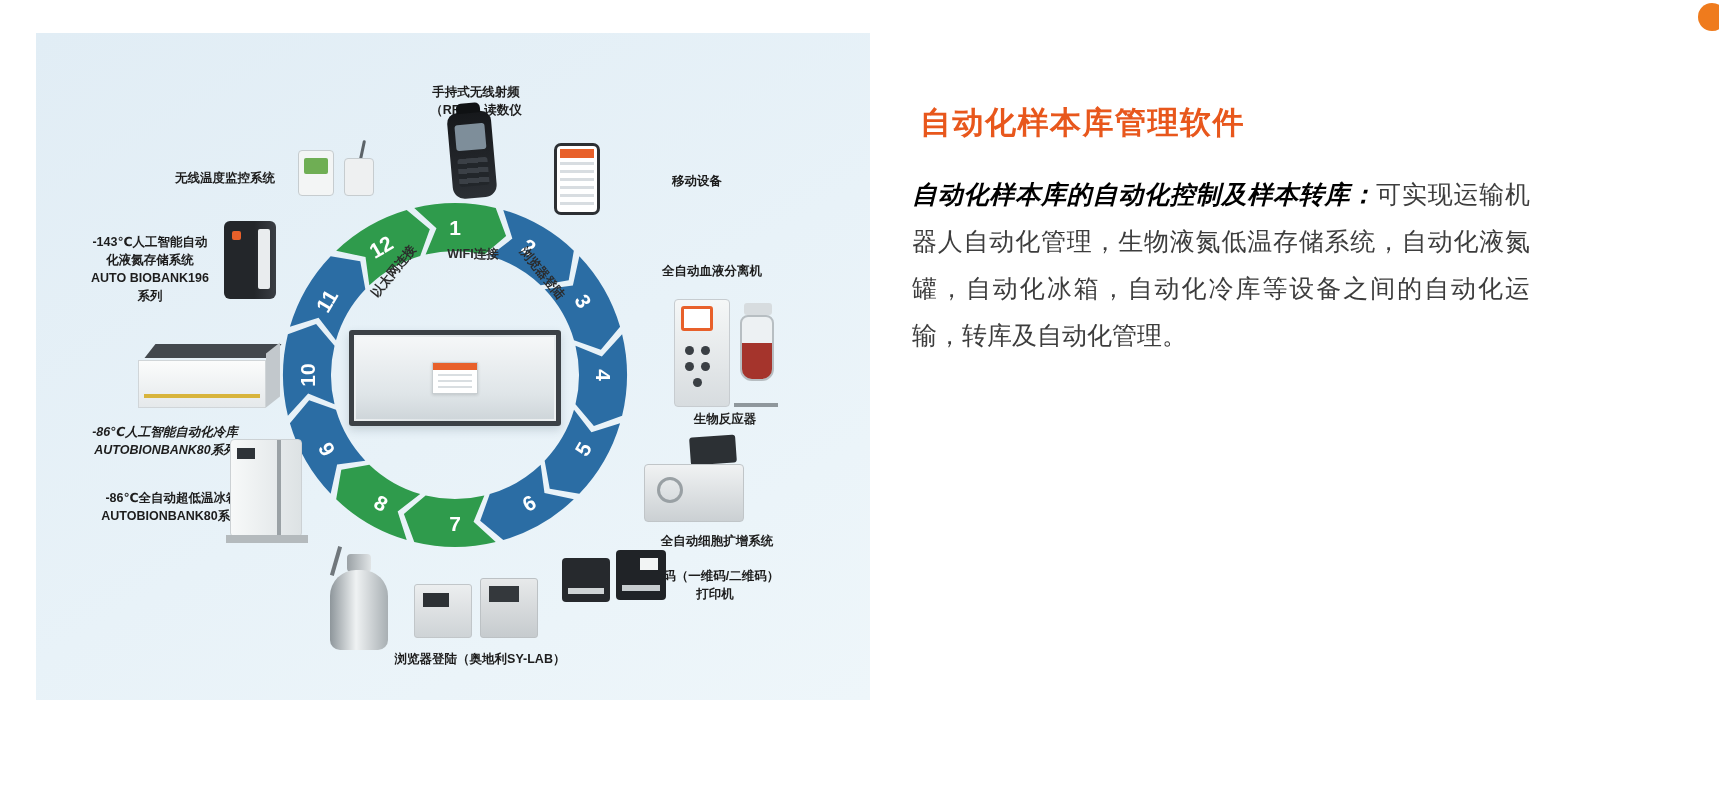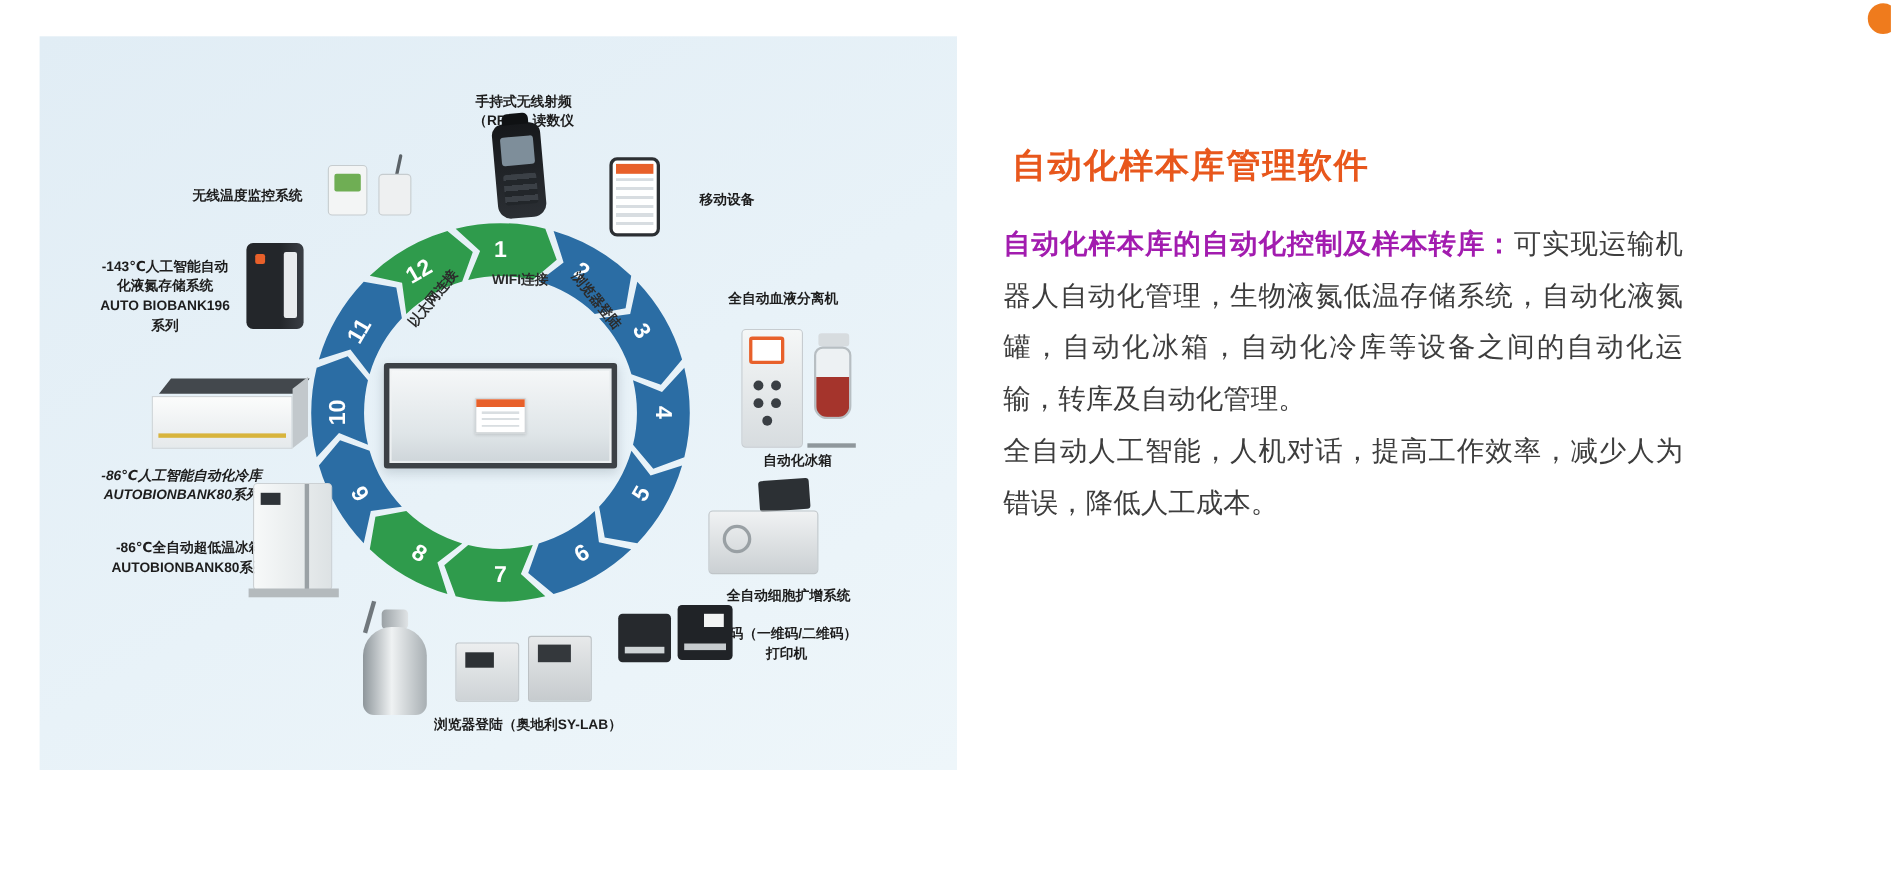--- a/index.html
+++ b/index.html
@@ -30,21 +30,21 @@
   .monitor-dialog{position:absolute;left:50%;top:50%;width:46px;height:32px;margin:-16px 0 0 -23px;
            background:#ffffff;border:1px solid #c8ced1;box-shadow:0 1px 3px rgba(0,0,0,.15);}
   .dialog-bar{height:7px;background:#e8602a;}
   .dialog-lines{margin:4px 5px 0 5px;height:14px;
            background:repeating-linear-gradient(#d9dee1 0 2px,transparent 2px 6px);}
 
   
   .lab{position:absolute;z-index:5;font-size:12.5px;font-weight:bold;color:#1d1d1d;
        line-height:1.45;white-space:pre-line;text-align:center;}
   .lab-rfid{left:360px;top:50px;width:160px;}
-  .lab-mobile{left:576px;top:139px;width:110px;text-align:left;margin-left:24px;}
+  .lab-mobile{left:576px;top:139px;width:110px;text-align:right;}
   .lab-blood{left:596px;top:229px;width:160px;}
   .lab-bioreactor{left:629px;top:377px;width:120px;}
   .lab-cell{left:601px;top:499px;width:160px;}
   .lab-barcode{left:604px;top:534px;width:150px;}
   .lab-cooling{left:354px;top:617px;width:180px;}
   .lab-ln2{left:139px;top:551px;width:160px;}
   .lab-freezer{left:46px;top:456px;width:180px;}
   .lab-coldroom{left:39px;top:390px;width:180px;font-style:italic;}
   .lab-ln196{left:29px;top:200px;width:170px;}
   .lab-wireless{left:99px;top:136px;width:180px;}
@@ -120,21 +120,21 @@
         background:linear-gradient(#f5f7f7,#d7dcdf);}
   .bld-scr{position:absolute;left:6px;top:6px;width:32px;height:25px;background:#fff;border:3px solid #e8602a;border-radius:3px;}
   .bld-knob{position:absolute;left:10px;top:46px;width:9px;height:9px;border-radius:50%;background:#3a3f44;
         box-shadow:16px 0 0 #3a3f44, 0 16px 0 #3a3f44, 16px 16px 0 #3a3f44, 8px 32px 0 #3a3f44;}
   .bld-vtop{position:absolute;right:8px;top:10px;width:28px;height:12px;background:#d7dcdf;border-radius:3px;}
   .bld-vessel{position:absolute;right:6px;top:22px;width:34px;height:66px;border:2px solid #b7bec2;
         border-radius:8px 8px 12px 12px;background:linear-gradient(#edf1f3 42%,#a5342c 42%);}
   .bld-stand{position:absolute;right:2px;bottom:4px;width:44px;height:4px;background:#8f979c;}
 
   
-  .article{position:absolute;left:912px;top:130px;width:618px;}
+  .article{position:absolute;left:912px;top:102px;width:618px;}
   .article-title{font-size:31px;font-weight:bold;color:#e8571c;letter-spacing:1.5px;margin:0 0 27px 8px;}
   .article-p{font-size:25px;color:#3d3d3d;line-height:47px;text-align:justify;margin:0;}
   .lead{color:#e8571c;font-weight:bold;}
 
   .corner-dot{position:absolute;right:-7px;top:3px;width:28px;height:28px;border-radius:50%;background:#ef7b1d;}
 </style>
 </head>
 <body>
 
 <div class="panel">
@@ -176,21 +176,21 @@
         <div class="dialog-bar"></div>
         <div class="dialog-lines"></div>
       </div>
     </div>
   </div>
 
   <div class="lab lab-rfid">手持式无线射频
 （RFID）读数仪</div>
   <div class="lab lab-mobile">移动设备</div>
   <div class="lab lab-blood">全自动血液分离机</div>
-  <div class="lab lab-bioreactor">自动化冰箱</div>
+  <div class="lab lab-bioreactor">生物反应器</div>
   <div class="lab lab-cell">全自动细胞扩增系统</div>
   <div class="lab lab-barcode">条码（一维码/二维码）
 打印机</div>
   <div class="lab lab-cooling">浏览器登陆（奥地利SY-LAB）</div>
   <div class="lab lab-freezer">-86℃全自动超低温冰箱
 AUTOBIONBANK80系列</div>
   <div class="lab lab-coldroom">-86℃人工智能自动化冷库
 AUTOBIONBANK80系列</div>
   <div class="lab lab-ln196">-143℃人工智能自动
 化液氮存储系统
@@ -274,17 +274,16 @@
     </div>
     <div class="bld-vtop"></div>
     <div class="bld-vessel"></div>
     <div class="bld-stand"></div>
   </div>
 
 </div>
 
 <div class="article">
   <h1 class="article-title" style="color: rgb(232, 87, 28);">自动化样本库管理软件</h1>
-  <p class="article-p"><span class="lead" style="color: #a21caf;">自动化样本库的自动化控制及样本转库：</span><span>可实现运输机器人自动化管理，生物液氮低温存储系统，自动化液氮罐，自动化冰箱，自动化冷库等设备之间的自动化运输，转库及自动化管理。</span></p>
-  <p class="article-p">全自动人工智能，人机对话，提高工作效率，减少人为错误，降低人工成本。</p>
+  <p class="article-p"><span class="lead" style="color: #000000; font-style: italic;">自动化样本库的自动化控制及样本转库：</span><span>可实现运输机器人自动化管理，生物液氮低温存储系统，自动化液氮罐，自动化冰箱，自动化冷库等设备之间的自动化运输，转库及自动化管理。</span></p>
 </div>
 
 <div class="corner-dot" style="background: rgb(239, 123, 29);"></div>
 
 </body></html>

